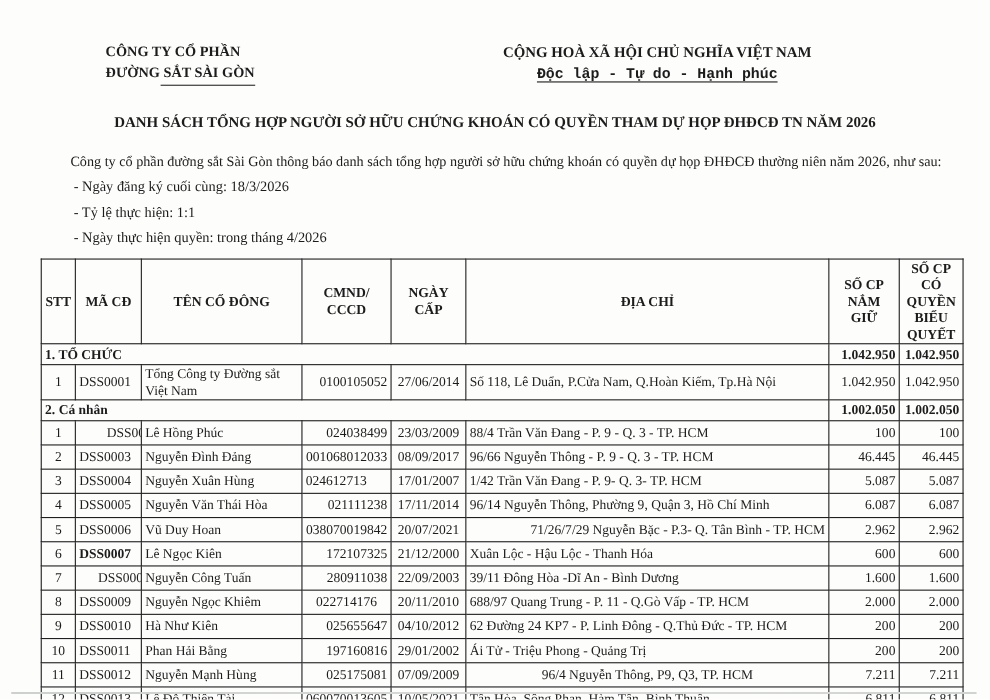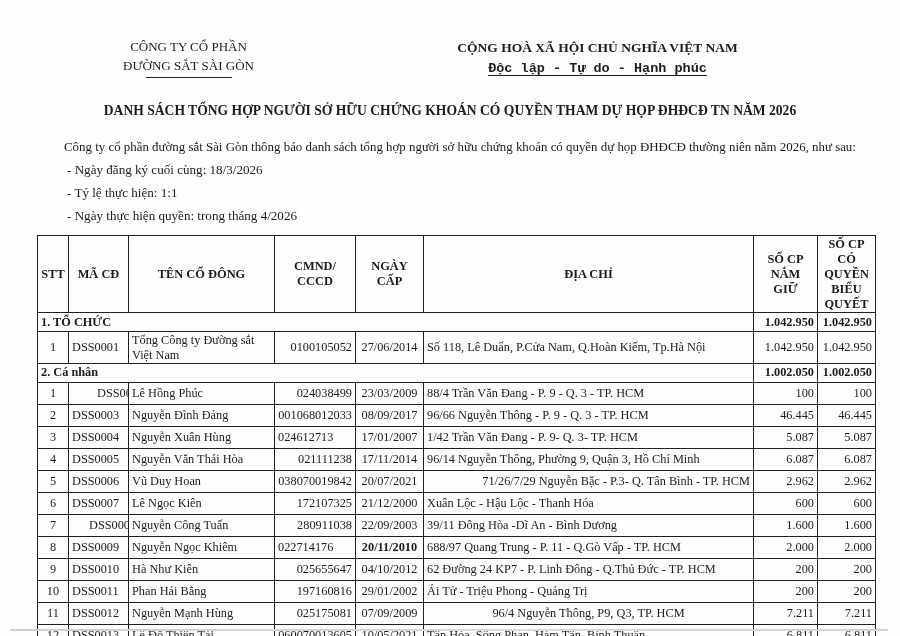--- a/index.html
+++ b/index.html
@@ -4,21 +4,21 @@
 <style>
   html,body { margin:0; padding:0; }
   body { width:900px; height:636px; overflow:hidden; background:#ffffff; }
   .page {
     position:relative; width:900px; height:636px;
     background:#fdfdfc; color:#1c1c1c;
     font-family:"Liberation Serif","DejaVu Serif",serif;
   }
   .hdr-left {
     position:absolute; top:38px; left:96px; width:185px;
-    text-align:center; font-weight:normal; font-size:13px; line-height:1.45;
+    text-align:left; font-weight:bold; font-size:13px; line-height:1.45;
   }
   .short-rule { width:86px; border-bottom:1.5px solid #2a2a2a; margin:1px auto 0; height:0; }
   .hdr-right {
     position:absolute; top:38px; left:420px; width:355px;
     text-align:center; font-weight:bold; font-size:13.5px; line-height:1.55;
   }
   .motto { text-decoration:underline; text-underline-offset:3px;font-family:Liberation Mono, monospace; }
   .title {
     position:absolute; top:103px; left:30px; width:840px;
     text-align:center; font-weight:bold; font-size:13.6px; white-space:nowrap;
@@ -167,21 +167,21 @@
           <td style="text-align: left;">DSS0006</td>
           <td style="text-align: left;">Vũ Duy Hoan</td>
           <td style="text-align: right;">038070019842</td>
           <td style="text-align: center;">20/07/2021</td>
           <td style="text-align: right;">71/26/7/29 Nguyễn Bặc - P.3- Q. Tân Bình - TP. HCM</td>
           <td style="text-align: right;">2.962</td>
           <td style="text-align: right;">2.962</td>
         </tr>
         <tr class="data">
           <td style="text-align: center;">6</td>
-          <td style="text-align: left;">DSS0007</td>
+          <td style="text-align: left; font-weight: bold;">DSS0007</td>
           <td style="text-align: left;">Lê Ngọc Kiên</td>
           <td style="text-align: right;">172107325</td>
           <td style="text-align: center;">21/12/2000</td>
           <td style="text-align: left;">Xuân Lộc - Hậu Lộc - Thanh Hóa</td>
           <td style="text-align: right;">600</td>
           <td style="text-align: right;">600</td>
         </tr>
         <tr class="data">
           <td style="text-align: center;">7</td>
           <td style="text-align: center; padding-left: 20px;">DSS0008</td>
@@ -189,22 +189,22 @@
           <td style="text-align: right;">280911038</td>
           <td style="text-align: center;">22/09/2003</td>
           <td style="text-align: left;">39/11 Đông Hòa -Dĩ An - Bình Dương</td>
           <td style="text-align: right;">1.600</td>
           <td style="text-align: right;">1.600</td>
         </tr>
         <tr class="data">
           <td style="text-align: center;">8</td>
           <td style="text-align: left;">DSS0009</td>
           <td style="text-align: left;">Nguyễn Ngọc Khiêm</td>
-          <td style="text-align: left;">022714176</td>
-          <td style="text-align: center; font-weight: bold;">20/11/2010</td>
+          <td style="text-align: center;">022714176</td>
+          <td style="text-align: center;">20/11/2010</td>
           <td style="text-align: left;">688/97 Quang Trung - P. 11 - Q.Gò Vấp - TP. HCM</td>
           <td style="text-align: right;">2.000</td>
           <td style="text-align: right;">2.000</td>
         </tr>
         <tr class="data">
           <td style="text-align: center;">9</td>
           <td style="text-align: left;">DSS0010</td>
           <td style="text-align: left;">Hà Như Kiên</td>
           <td style="text-align: right;">025655647</td>
           <td style="text-align: center;">04/10/2012</td>

